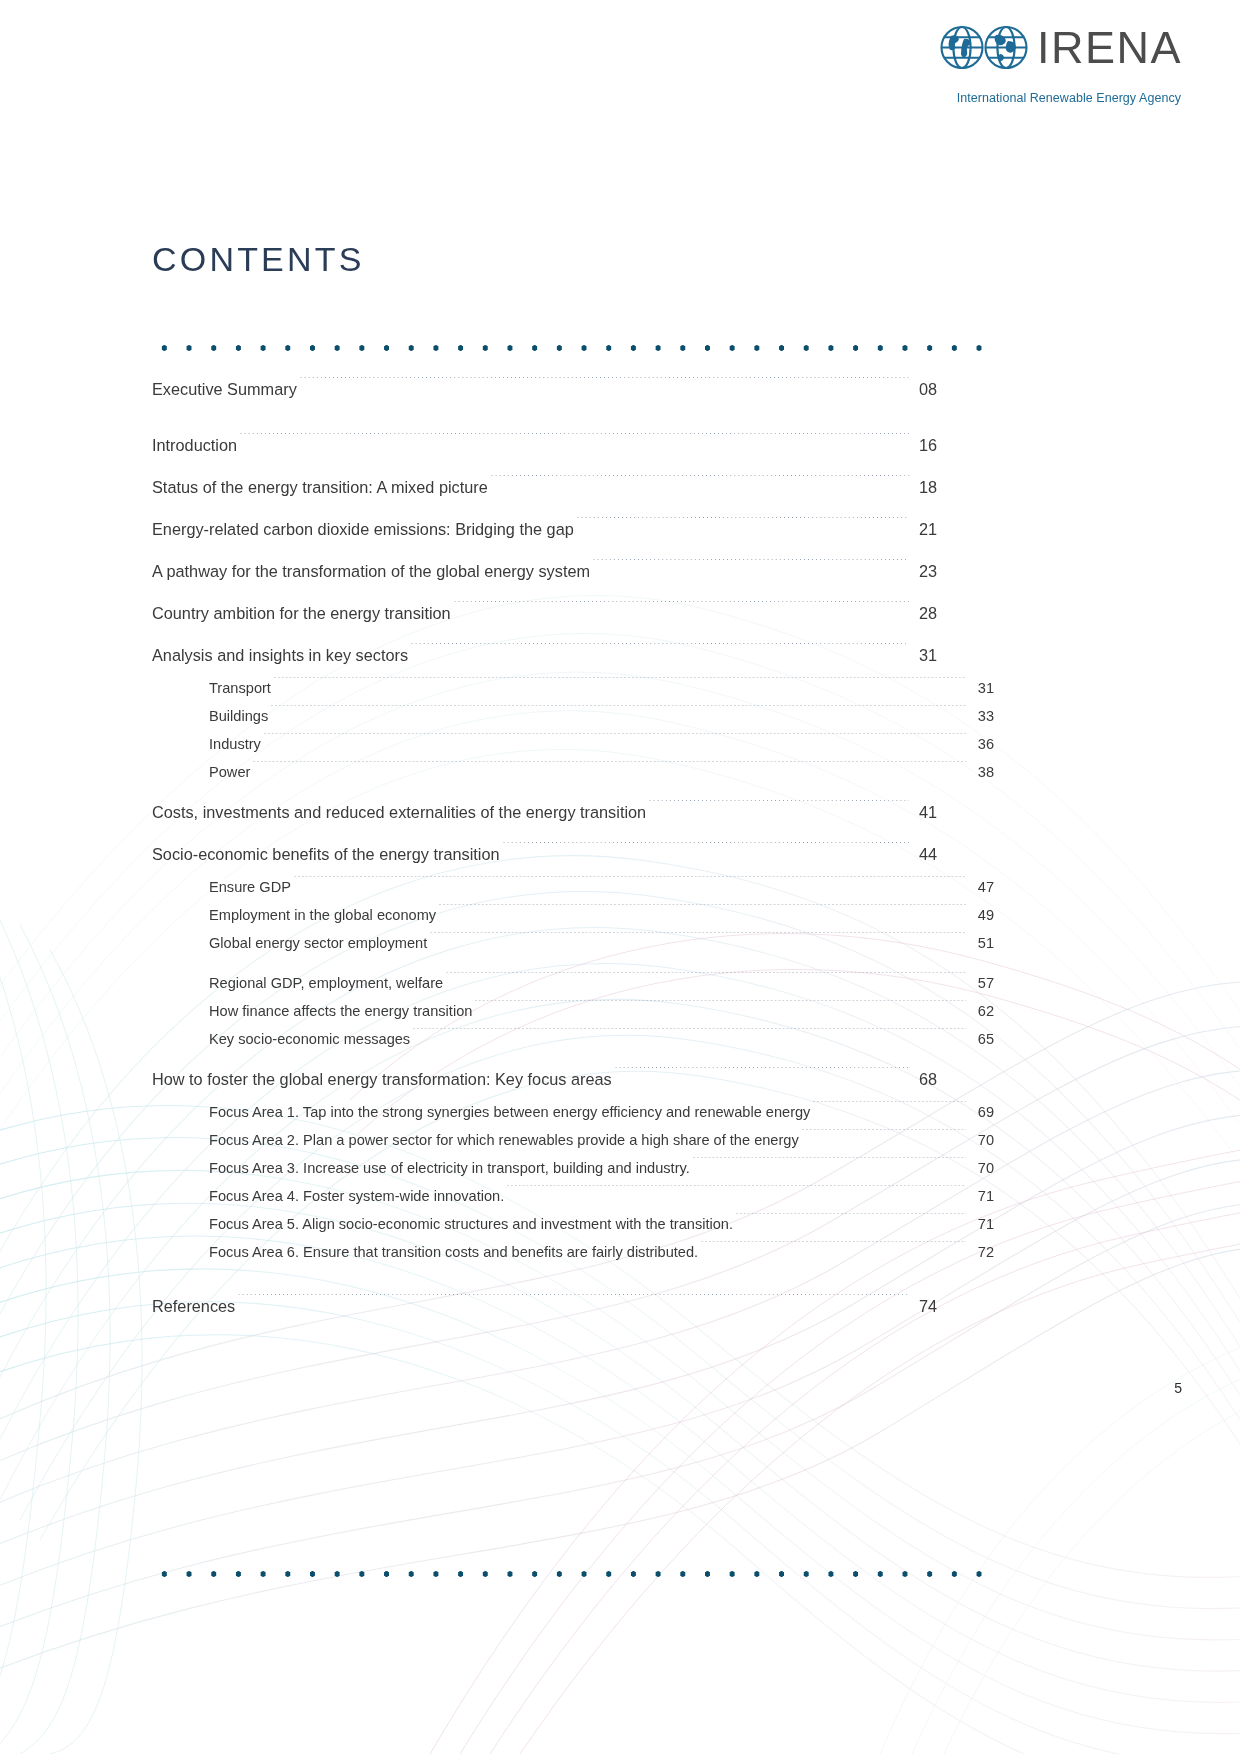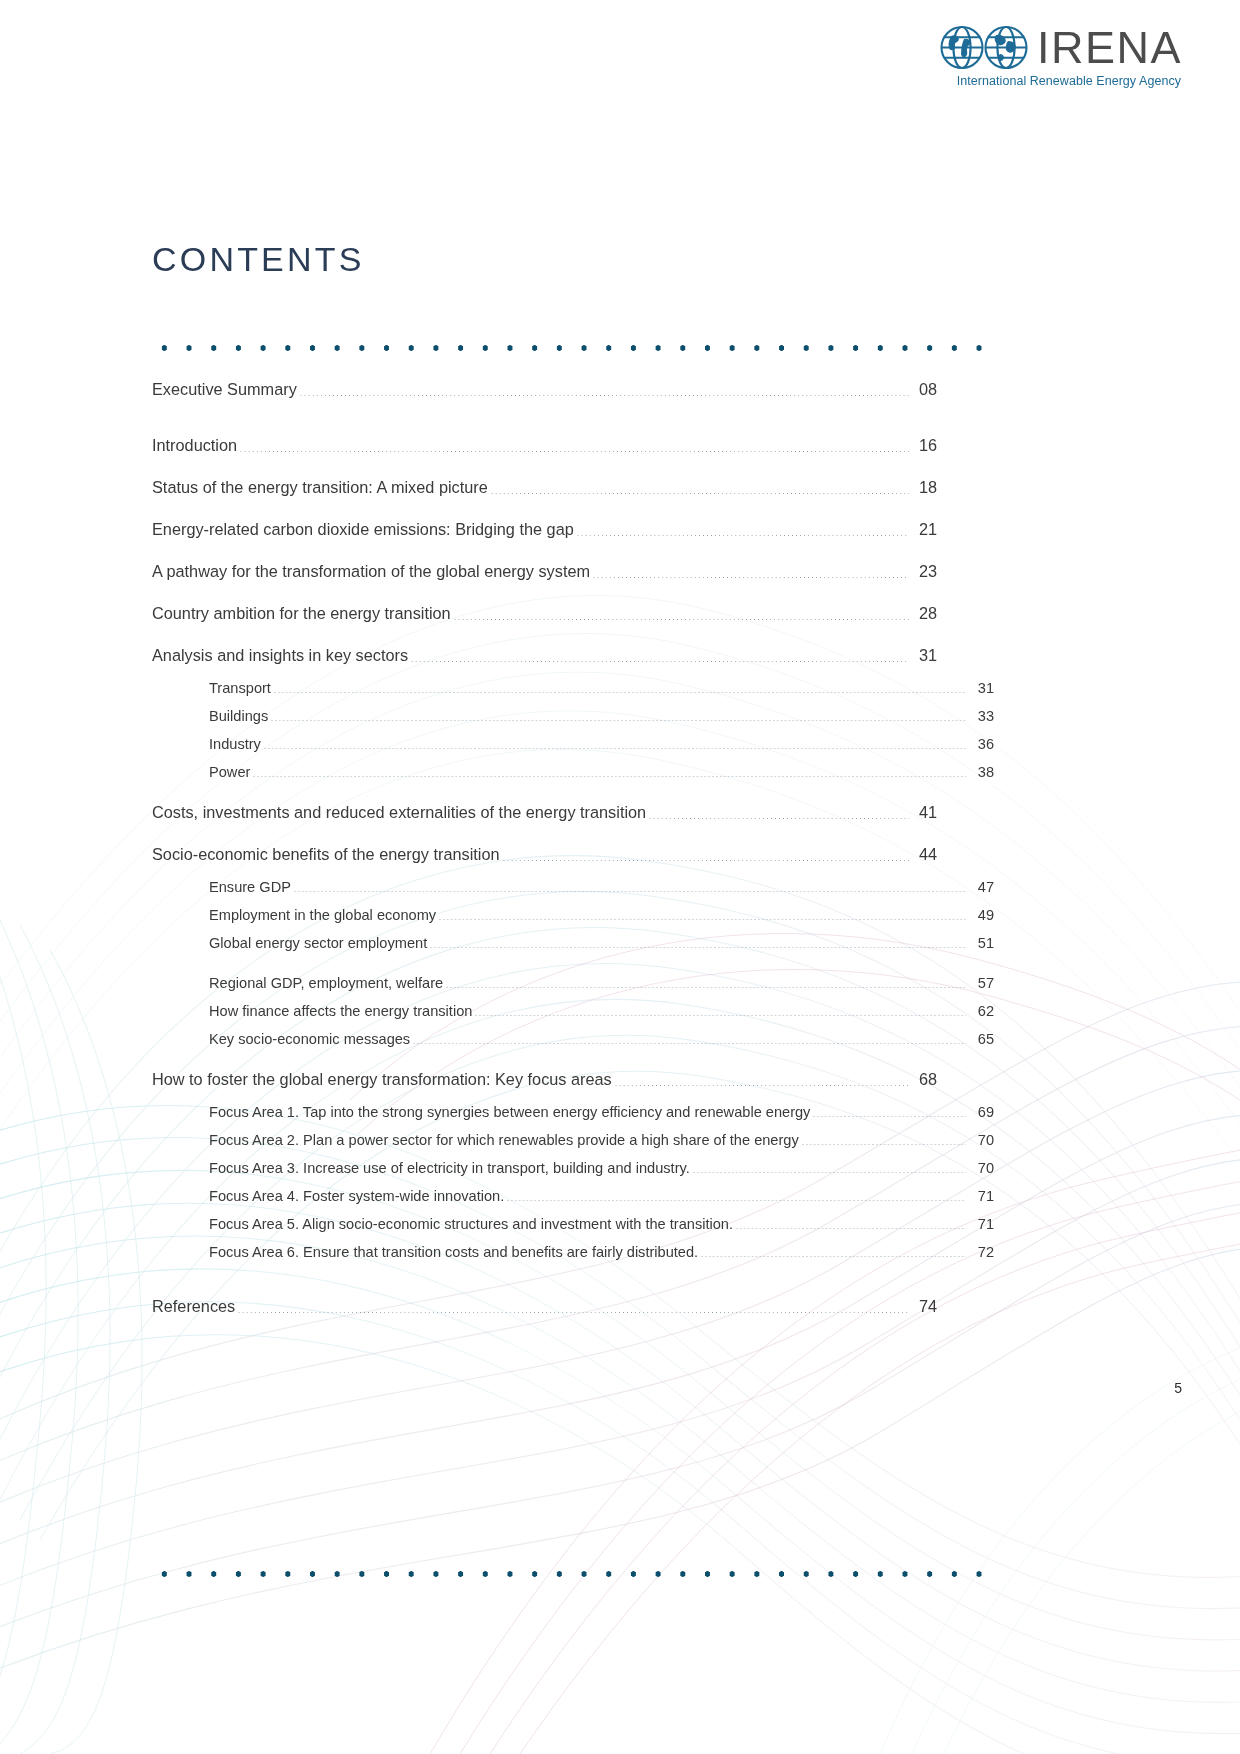--- a/index.html
+++ b/index.html
@@ -55,21 +55,21 @@
     color: #4c4c4c;
     font-weight: 400;
     margin-left: 7px;
     line-height: 1;
   }
   .logo-tagline {
     font-family: "Liberation Sans", sans-serif;
     font-size: 12.5px;
     color: #1d6b96;
     letter-spacing: 0.05px;
-    margin-top: 3px;
+    margin-top: 20px;
     margin-right: 1px;
     white-space: nowrap;
   }
 
   
   .contents-title {
     position: absolute;
     left: 152px;
     top: 240px;
     font-size: 34px;
@@ -94,21 +94,21 @@
 
   
   .toc {
     position: absolute;
     left: 152px;
     top: 380px;
     width: 785px;
   }
   .toc-row {
     display: flex;
-    align-items: flex-end;
+    align-items: flex-start;
     width: 100%;
   }
   .toc-label {
     font-size: 16.3px;
     color: #3a3a3a;
     white-space: nowrap;
     flex: 0 0 auto;
   }
   .toc-leader {
     flex: 1 1 auto;

